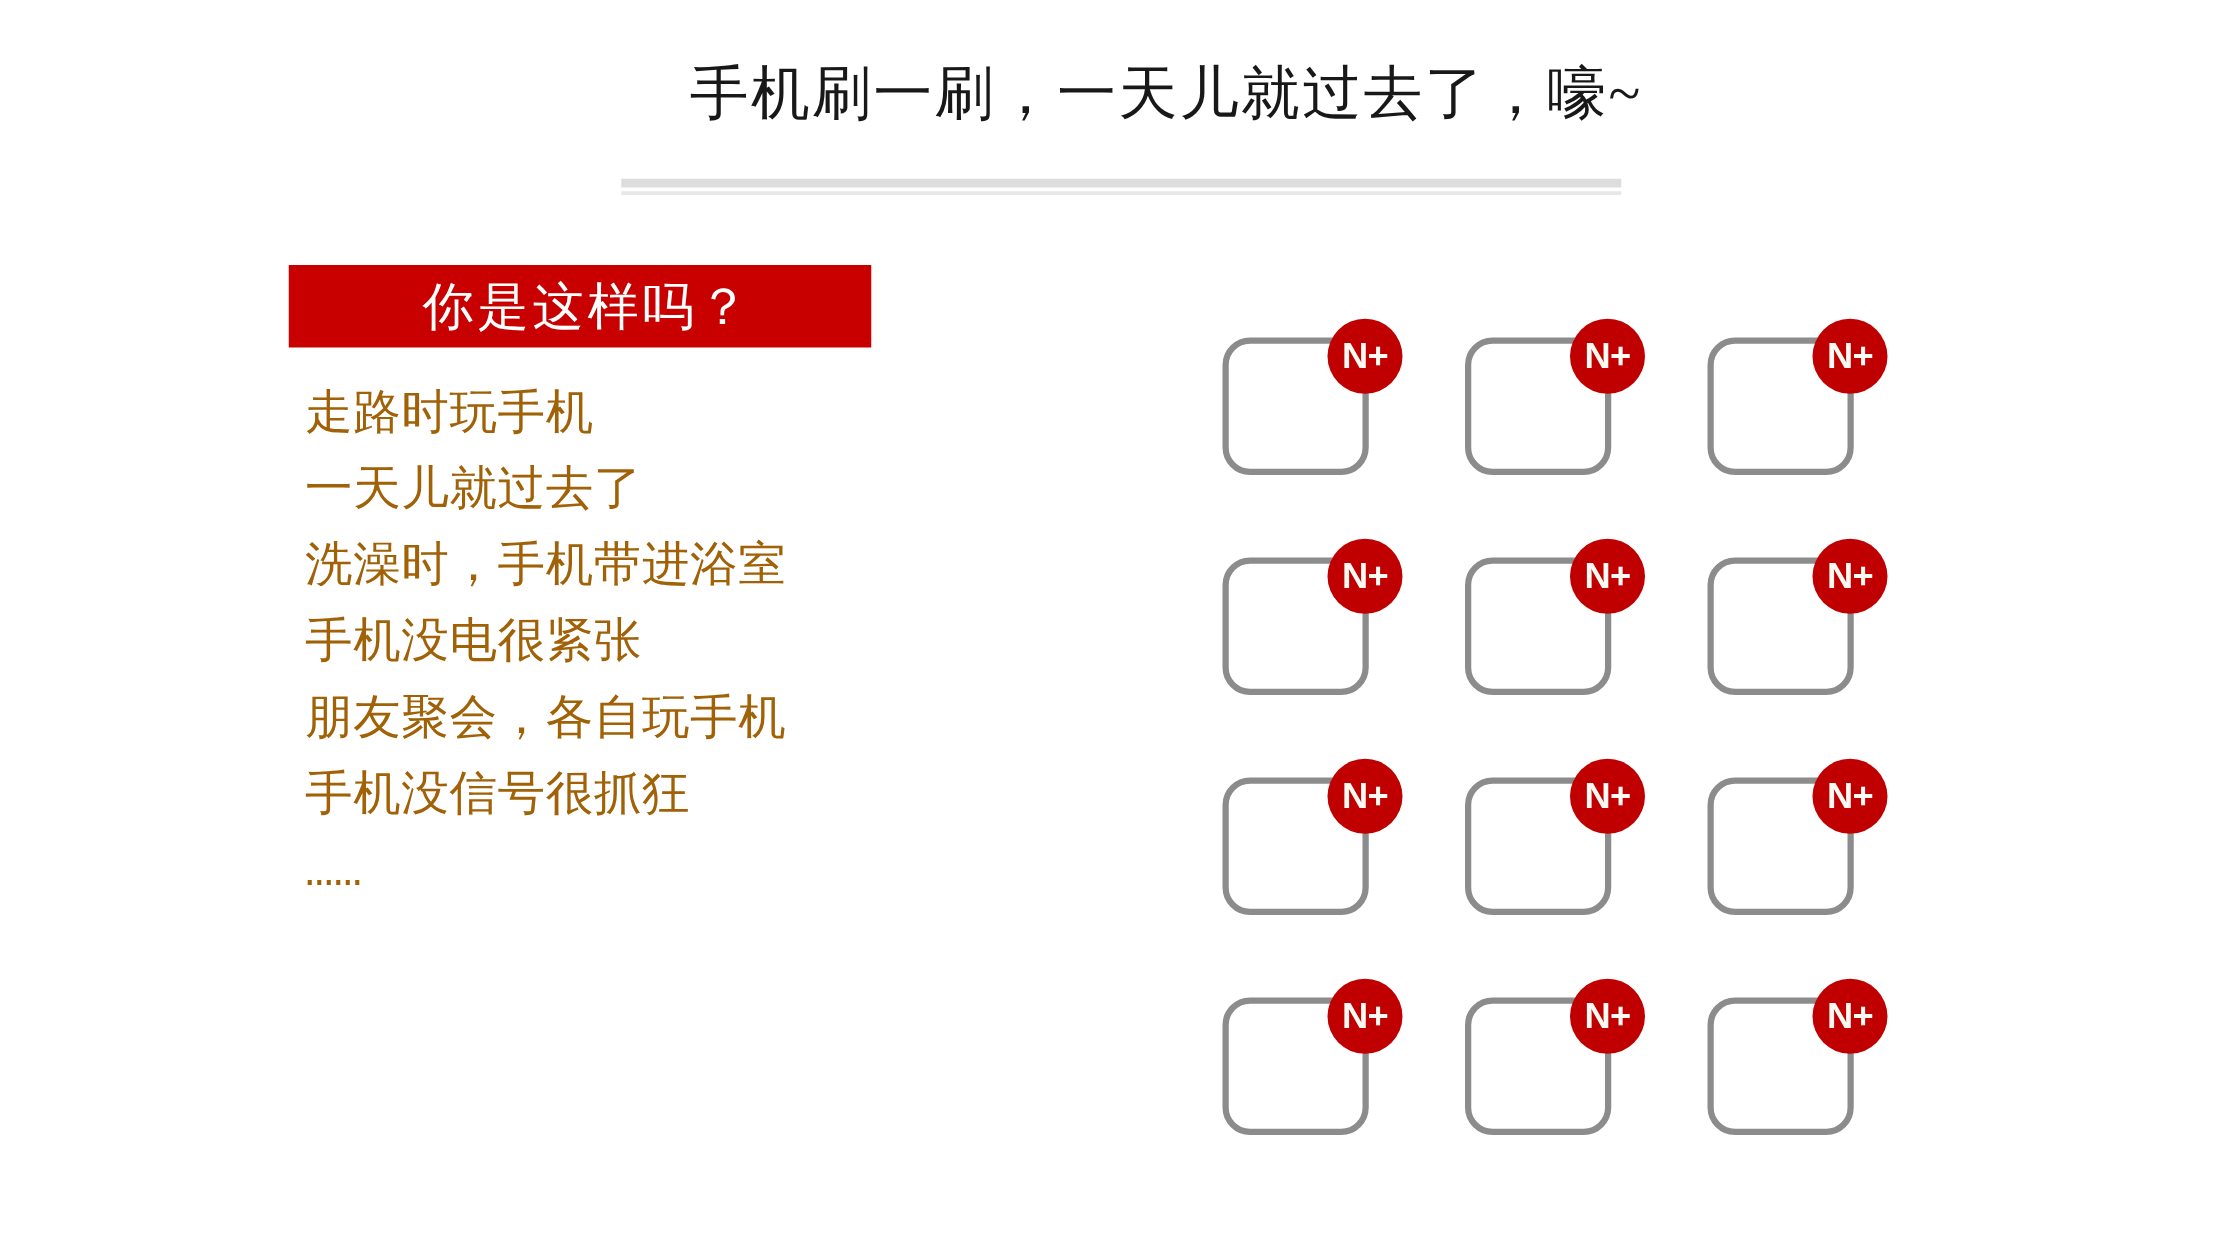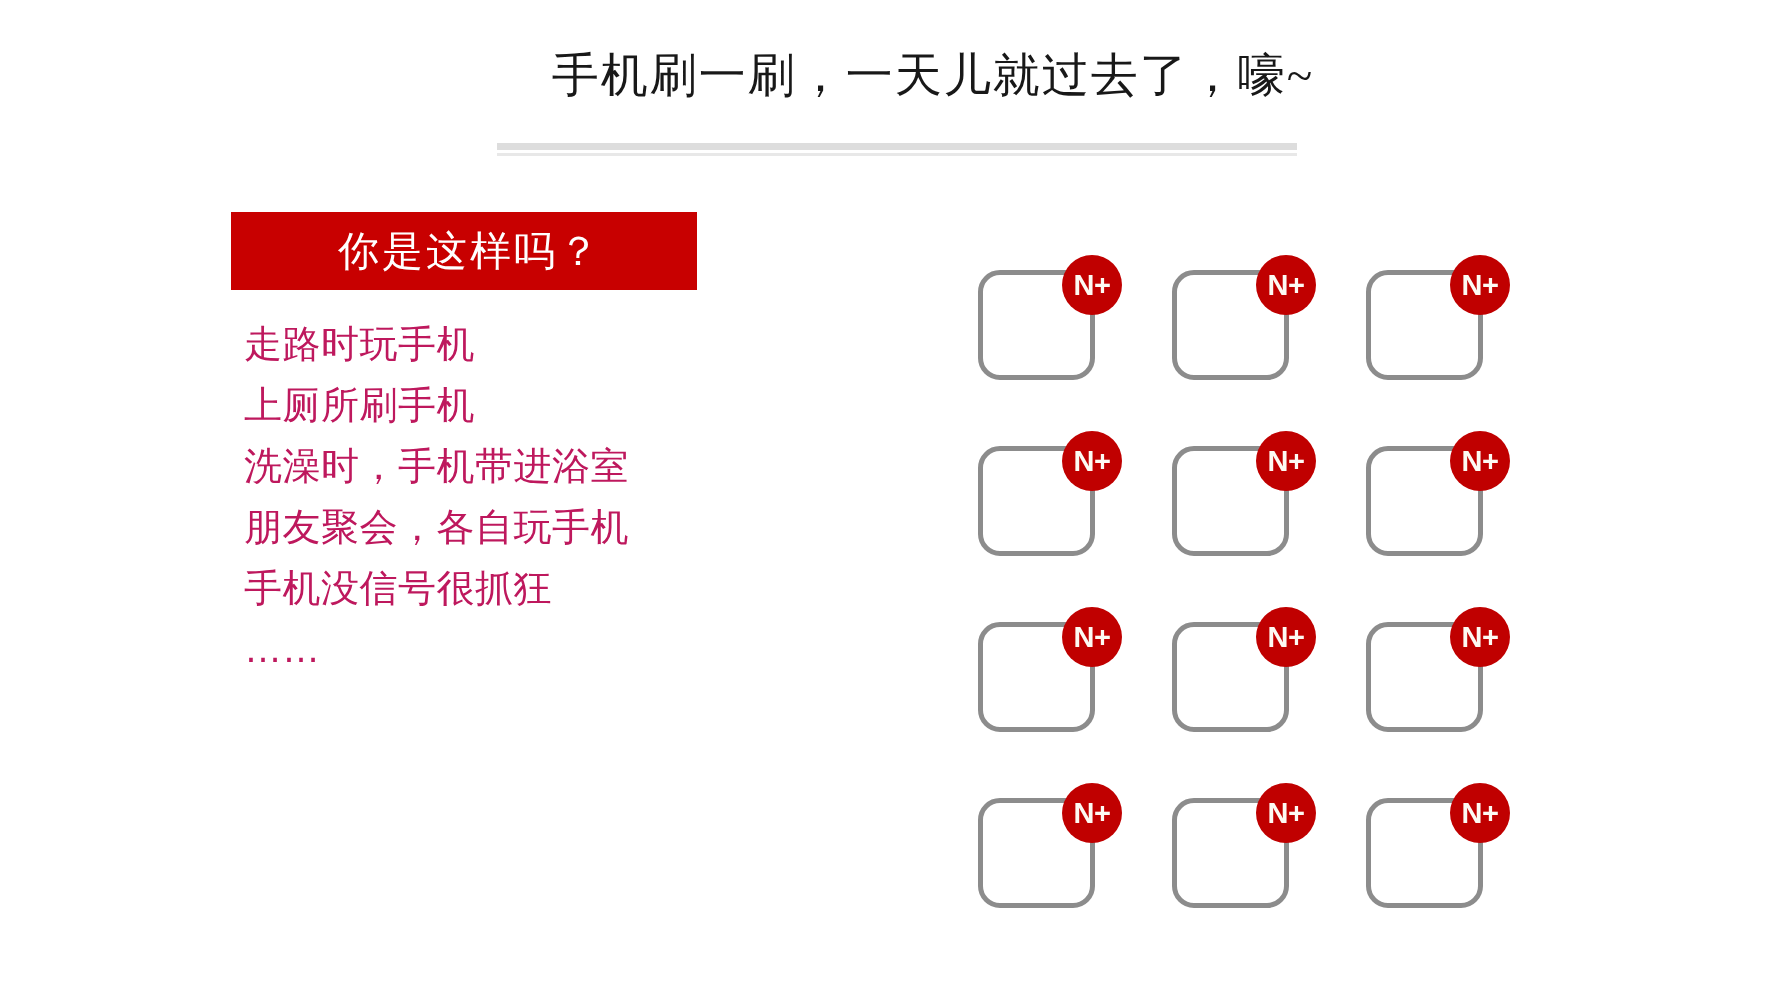--- a/index.html
+++ b/index.html
@@ -67,21 +67,21 @@
   
   .left-panel {
     position: absolute;
     left: 231px;
     top: 212px;
     width: 480px;
   }
 
   .section-banner {
     width: 466px;
-    height: 78px;
+    height: 66px;
     background: #c80000;
     display: flex;
     align-items: center;
     justify-content: center;
     box-sizing: border-box;
   }
   .section-banner-label {
     color: #ffffff;
     font-family: "Liberation Serif", "DejaVu Serif", serif;
     font-size: 41px;
@@ -92,24 +92,24 @@
   }
 
   .habit-list {
     margin: 0;
     padding: 0;
     list-style: none;
     margin-top: 24px;
     padding-left: 13px;
   }
   .habit-list li {
-    font-family: Liberation Sans, sans-serif;
+    font-family: Liberation Mono, monospace;
     font-size: 38px;
     line-height: 61px;
-    color: #be185d;
+    color: #a16207;
     white-space: nowrap;
     letter-spacing: 0.5px;
   }
   .habit-list li.ellipsis-line {
     font-size: 38px;
     letter-spacing: 0px;
   }
 
   
   .icon-grid {
@@ -174,22 +174,23 @@
   </div>
 
   <div class="left-panel">
 
     <div class="section-banner">
       <span class="section-banner-label">你是这样吗？</span>
     </div>
 
     <ul class="habit-list">
       <li>走路时玩手机</li>
-      <li>上厕所刷手机</li>
+      <li>一天儿就过去了</li>
       <li>洗澡时，手机带进浴室</li>
+      <li>手机没电很紧张</li>
       <li>朋友聚会，各自玩手机</li>
       <li>手机没信号很抓狂</li>
       <li class="ellipsis-line">……</li>
     </ul>
 
   </div>
 
   <div class="icon-grid">
 
     <div class="app-slot">

